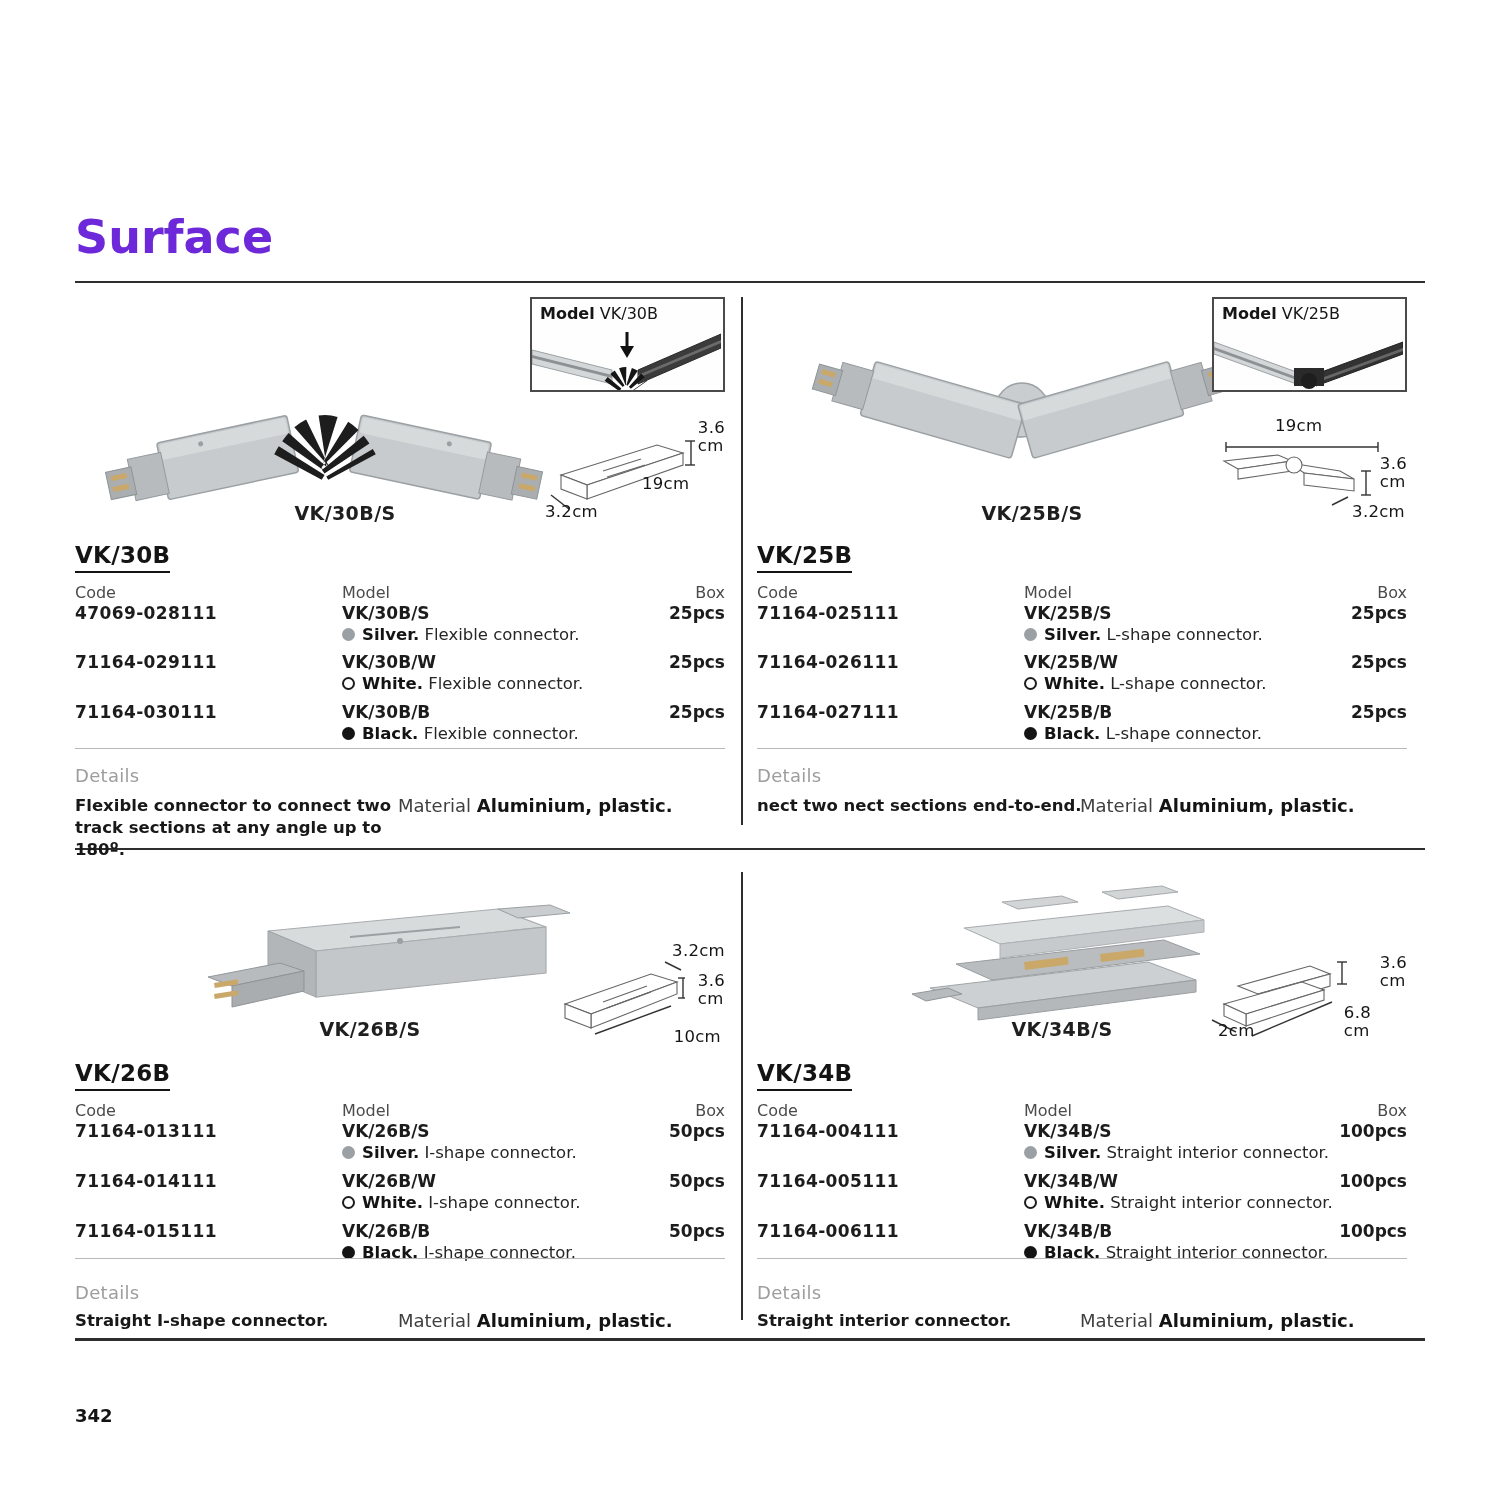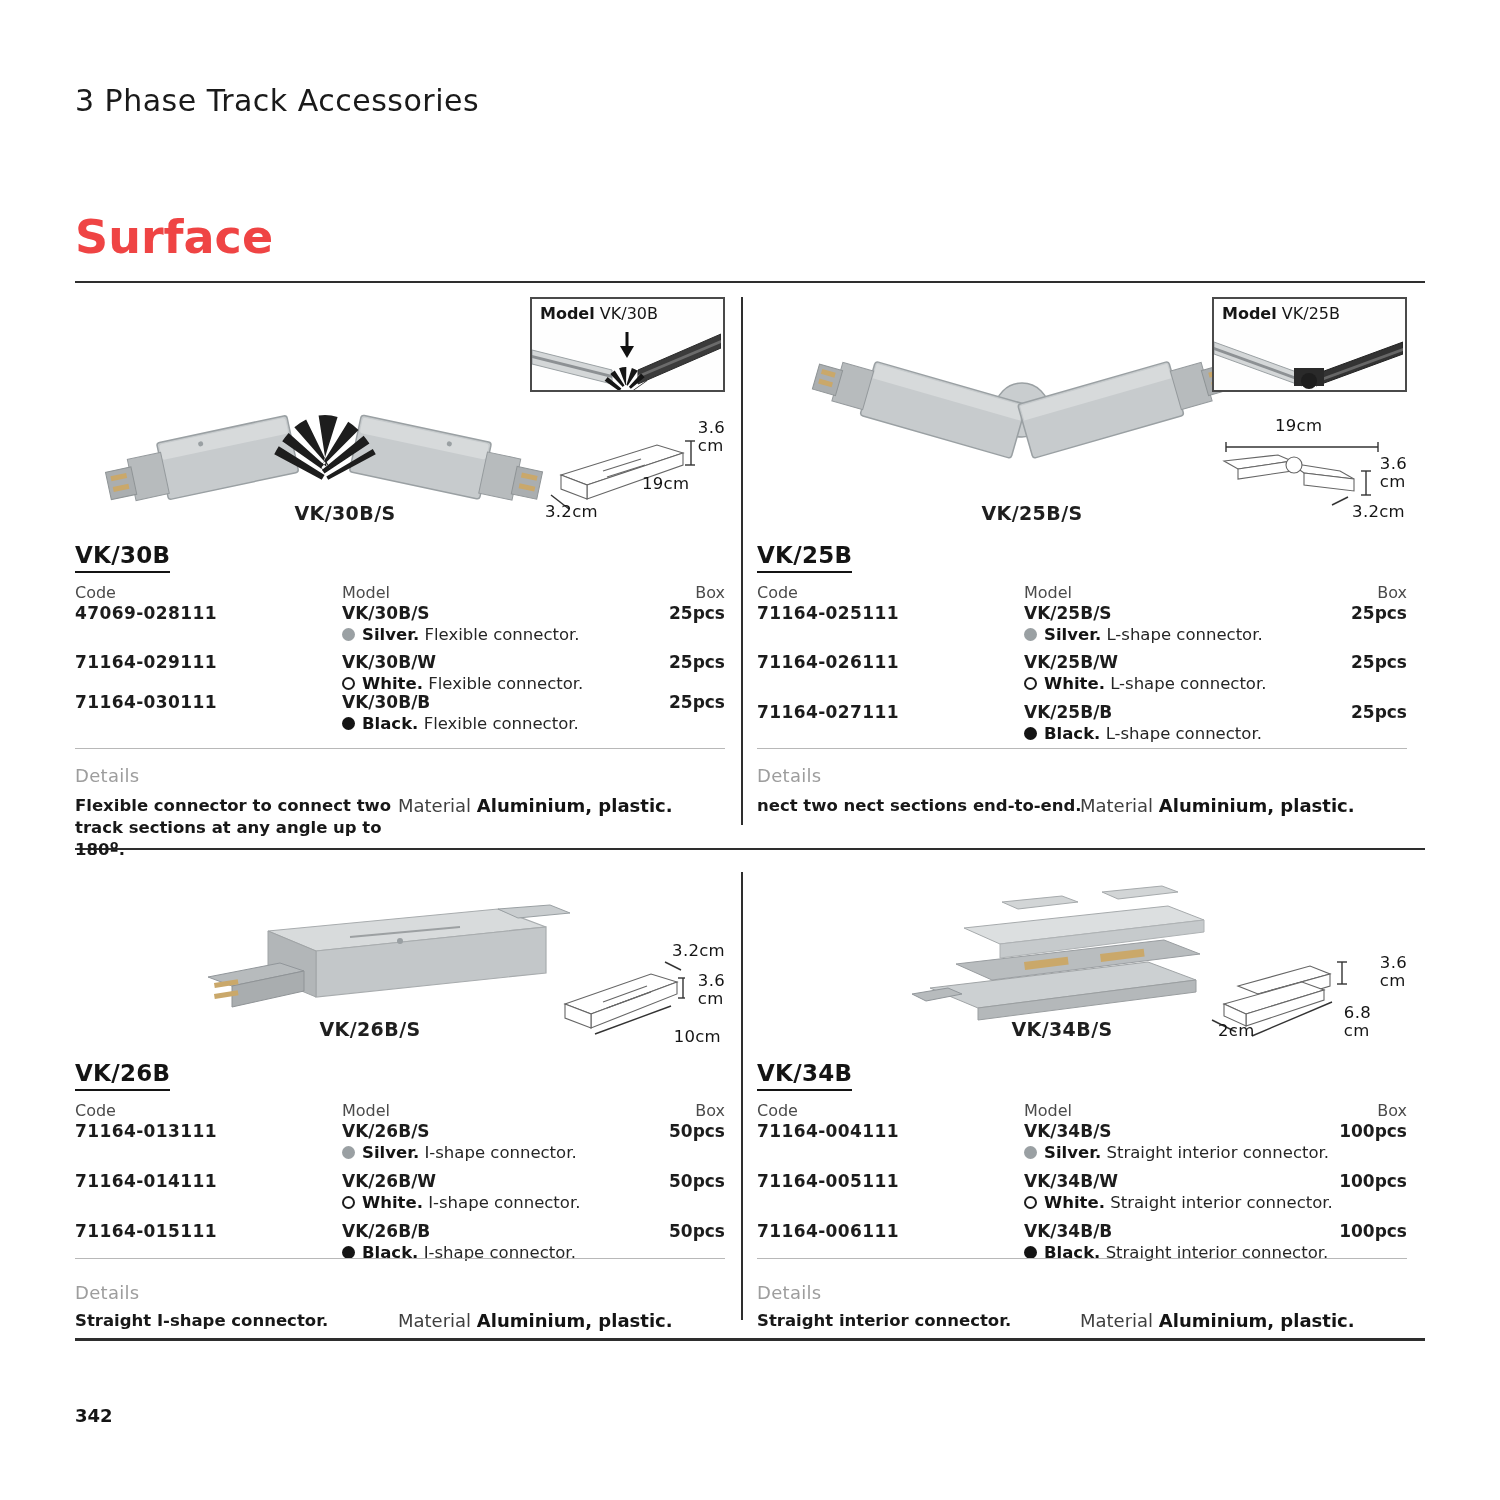--- a/index.html
+++ b/index.html
@@ -1,20 +1,20 @@
 <!DOCTYPE html>
 <html><head>
 <meta charset="utf-8">
 <style>
   html,body{margin:0;padding:0;background:#ffffff;}
   .page{position:relative;width:1500px;height:1500px;background:#fff;
         font-family:"DejaVu Sans","Liberation Sans",sans-serif;color:#1c1c1c;overflow:hidden;}
   .abs{position:absolute;}
   .category-title{left:75px;top:83px;font-size:30px;font-weight:normal;letter-spacing:.5px;color:#1a1a1a;}
-  .section-title{left:75px;top:210px;font-size:46px;font-weight:bold;color:#ef4444;}
+  .section-title{left:75px;top:210px;font-size:46px;font-weight:bold;color:#6d28d9;}
   .hrule{position:absolute;left:75px;width:1350px;background:#2e2e2e;}
   .sep-thin{position:absolute;height:1px;background:#b8b8b8;}
   .vrule{position:absolute;left:741px;width:2px;background:#2e2e2e;}
   .quad{position:absolute;width:650px;}
   .photo{position:absolute;}
   .caption{position:absolute;text-align:center;font-weight:bold;font-size:19px;color:#1f1f1f;letter-spacing:.4px;}
   .inset{position:absolute;border:2px solid #4a4a4a;background:#fefefe;}
   .inset-label{position:absolute;top:5px;left:8px;font-size:16px;color:#161616;white-space:nowrap;}
   .inset-label .b{font-weight:bold;}
   .inset svg{position:absolute;left:0;bottom:0;}
@@ -41,21 +41,20 @@
   .desc{position:absolute;left:0;width:338px;font-size:16.5px;font-weight:bold;line-height:1.34;color:#181818;}
   .material{position:absolute;left:323px;font-size:18px;color:#3f3f3f;white-space:nowrap;}
   .material b{color:#141414;}
   .page-number{left:75px;top:1405px;font-size:18px;font-weight:bold;color:#141414;}
 </style>
 </head>
 <body>
 
 <div class="page">
 
-  <div class="abs category-title">3 Phase Track Accessories</div>
   <div class="abs section-title">Surface</div>
 
   <div class="hrule" style="top:281px;height:2px;"></div>
   <div class="hrule" style="top:848px;height:2px;"></div>
   <div class="hrule" style="top:1338px;height:3px;"></div>
   <div class="vrule" style="top:297px;height:528px;"></div>
   <div class="vrule" style="top:872px;height:448px;"></div>
 
   <section class="quad" style="left:75px;top:295px;height:553px;">
 
@@ -129,21 +128,21 @@
       <span class="r-model">VK/30B/S</span>
       <span class="r-box">25pcs</span>
       <span class="r-desc"><i class="dot dot-silver"></i><b>Silver.</b>&nbsp;<span>Flexible connector.</span></span>
     </div>
     <div class="row" style="top:357px;">
       <span class="r-code">71164-029111</span>
       <span class="r-model">VK/30B/W</span>
       <span class="r-box">25pcs</span>
       <span class="r-desc"><i class="dot dot-white"></i><b>White.</b>&nbsp;<span>Flexible connector.</span></span>
     </div>
-    <div class="row" style="top:397px;">
+    <div class="row" style="top:407px;">
       <span class="r-code">71164-030111</span>
       <span class="r-model">VK/30B/B</span>
       <span class="r-box">25pcs</span>
       <span class="r-desc"><i class="dot dot-black"></i><b>Black.</b>&nbsp;<span>Flexible connector.</span></span>
     </div>
 
     <div class="sep-thin" style="left:0;top:453px;width:650px;"></div>
     <div class="details-label" style="top:470px;">Details</div>
     <div class="desc" style="top:500px;">
       <div>Flexible connector to connect two</div>

